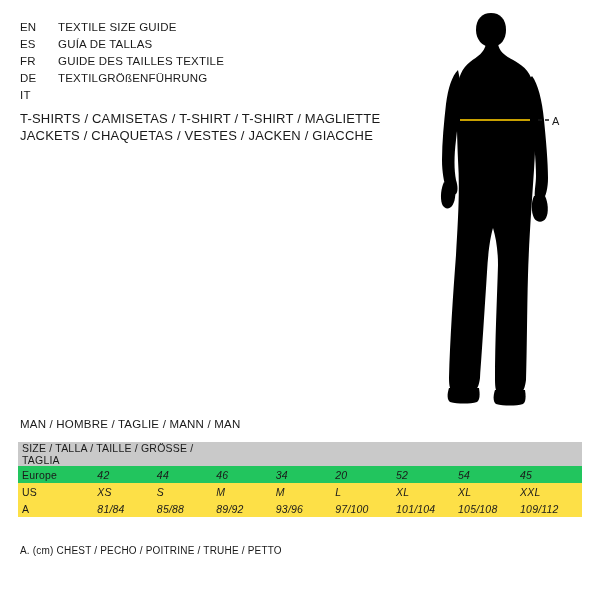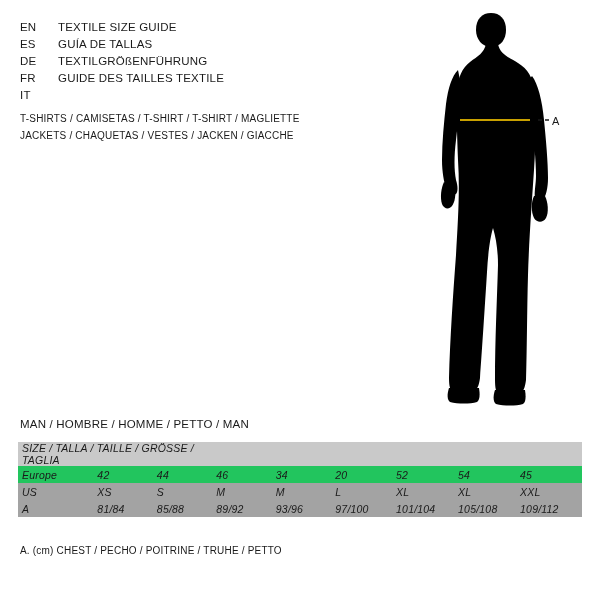--- a/index.html
+++ b/index.html
@@ -45,21 +45,21 @@
   }
 
   
   .category-block {
     position: absolute;
     left: 20px;
     top: 110px;
     width: 400px;
   }
   .category-line {
-    font-size: 10px;
+    font-size: 13px;
     line-height: 17px;
     letter-spacing: 0.2px;
     color: #1a1a1a;
     white-space: nowrap;
   }
 
   
   .figure-wrap {
     position: absolute;
     left: 400px;
@@ -105,23 +105,23 @@
     font-weight: normal;
     letter-spacing: 0.2px;
   }
   .row-head td, .row-head th {
     background: #c9c9c9;
   }
   .row-shaded td {
     background: #22c55e;
   }
   .row-plain td {
-    background: #a3a3a3;
-  }
-  .col-label { width: 86px; padding-left: 4px !important; font-style: italic; }
+    background: #fde047;
+  }
+  .col-label { width: 86px; padding-left: 4px !important; }
   .col-v { width: 68px; font-style: italic; }
 
   .footnote {
     position: absolute;
     left: 20px;
     top: 545px;
     font-size: 10px;
     letter-spacing: 0.2px;
     color: #1a1a1a;
   }
@@ -134,26 +134,26 @@
   <div class="lang-block">
     <div class="lang-row">
       <span class="lang-code">EN</span>
       <span class="lang-text">TEXTILE SIZE GUIDE</span>
     </div>
     <div class="lang-row">
       <span class="lang-code">ES</span>
       <span class="lang-text">GUÍA DE TALLAS</span>
     </div>
     <div class="lang-row">
+      <span class="lang-code">FR</span>
+      <span class="lang-text">GUIDE DES TAILLES TEXTILE</span>
+    </div>
+    <div class="lang-row">
       <span class="lang-code">DE</span>
       <span class="lang-text">TEXTILGRÖßENFÜHRUNG</span>
-    </div>
-    <div class="lang-row">
-      <span class="lang-code">FR</span>
-      <span class="lang-text">GUIDE DES TAILLES TEXTILE</span>
     </div>
     <div class="lang-row">
       <span class="lang-code">IT</span>
     </div>
   </div>
 
   <div class="category-block">
     <div class="category-line">T-SHIRTS / CAMISETAS / T-SHIRT / T-SHIRT / MAGLIETTE</div>
     <div class="category-line">JACKETS / CHAQUETAS / VESTES / JACKEN / GIACCHE</div>
   </div>
@@ -189,21 +189,21 @@
       <path fill="#000000" d="M49,378 C47,384 47,390 50,392 C58,394 70,394 77,392 C80,390 80,384 79,378 Z"></path>
       <path fill="#000000" d="M95,380 C93,386 93,392 96,394 C104,396 116,396 123,394 C126,392 126,386 125,380 Z"></path>
 
       <line x1="60" y1="110" x2="130" y2="110" stroke="#c8a000" stroke-width="2"></line>
 
       <line x1="138" y1="110" x2="150" y2="110" stroke="#1a1a1a" stroke-width="1.6" stroke-dasharray="4,3"></line>
     </svg>
     <div class="marker-label">A</div>
   </div>
 
-  <div class="table-title">MAN / HOMBRE / HOMME / PETTO / MAN</div>
+  <div class="table-title">MAN / HOMBRE / TAGLIE / MANN / MAN</div>
 
   <table class="size-table">
     <tbody>
       <tr class="row-head">
         <td class="col-label" colspan="3">SIZE / TALLA / TAILLE / GRÖSSE / TAGLIA</td>
         <td></td>
         <td></td>
         <td></td>
         <td></td>
         <td></td>

